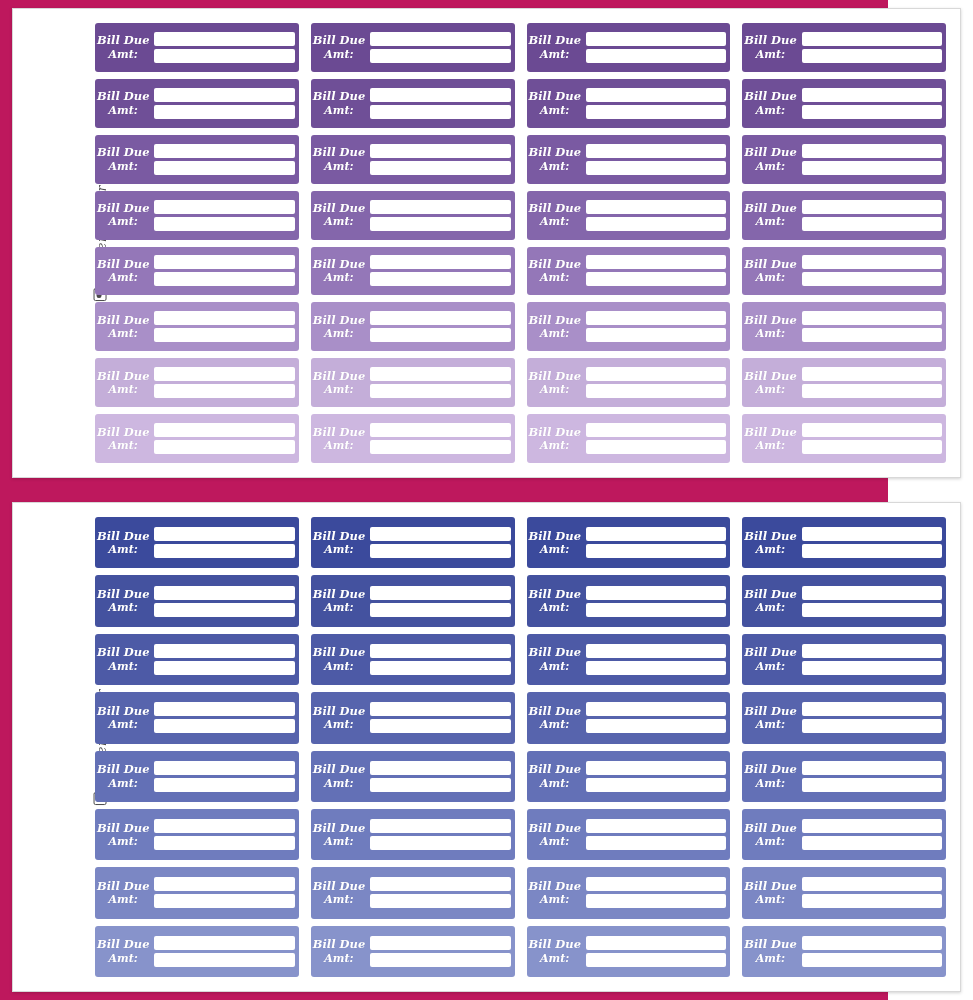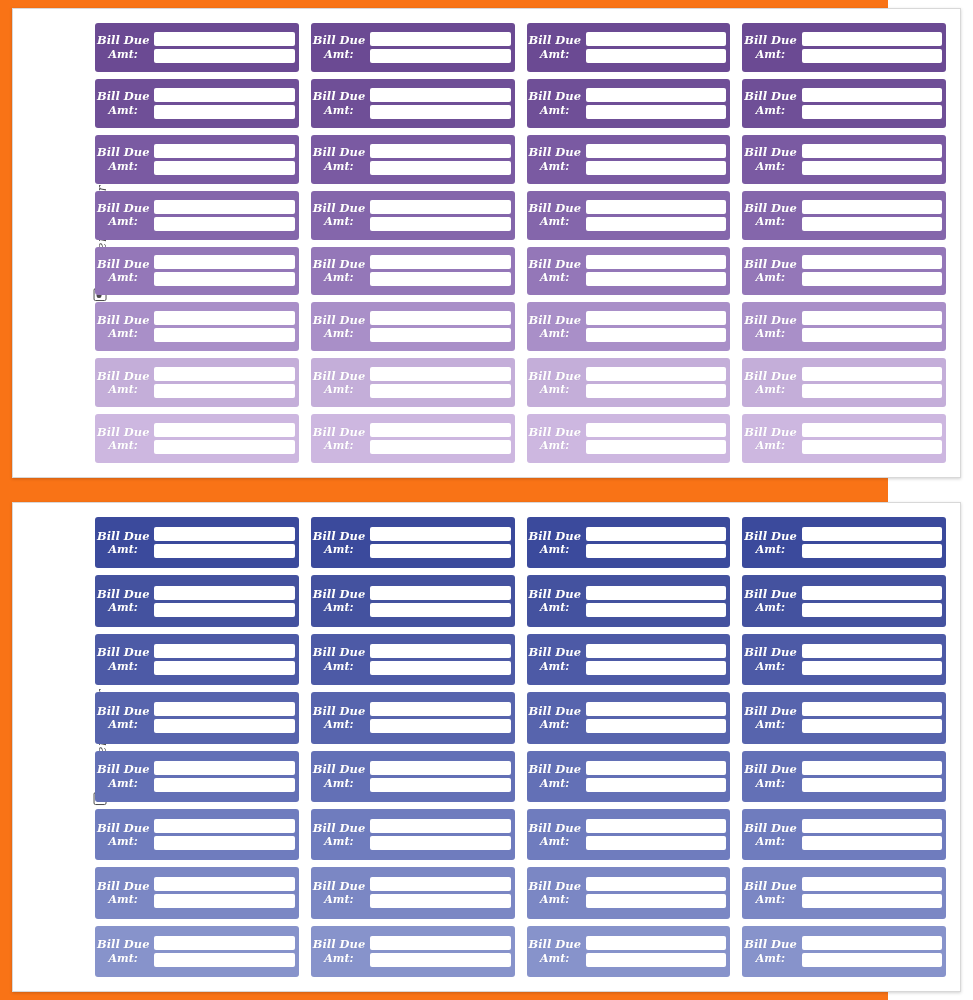--- a/index.html
+++ b/index.html
@@ -1,17 +1,17 @@
 <!DOCTYPE html>
 <html><head>
 <meta charset="utf-8">
 <style>
   html,body{margin:0;padding:0;background:#ffffff;}
   body{width:973px;height:1000px;font-family:"Liberation Sans",sans-serif;overflow:hidden;}
-  .page{position:relative;width:888px;height:1000px;background:#f97316;}
+  .page{position:relative;width:888px;height:1000px;background:#be185d;}
 
   .sheet{
     position:absolute;
     left:12px;
     width:949px;
     background:#ffffff;
     border:1px solid #d8d8d8;
     box-shadow:0 1px 3px rgba(0,0,0,.18);
     box-sizing:border-box;
   }

